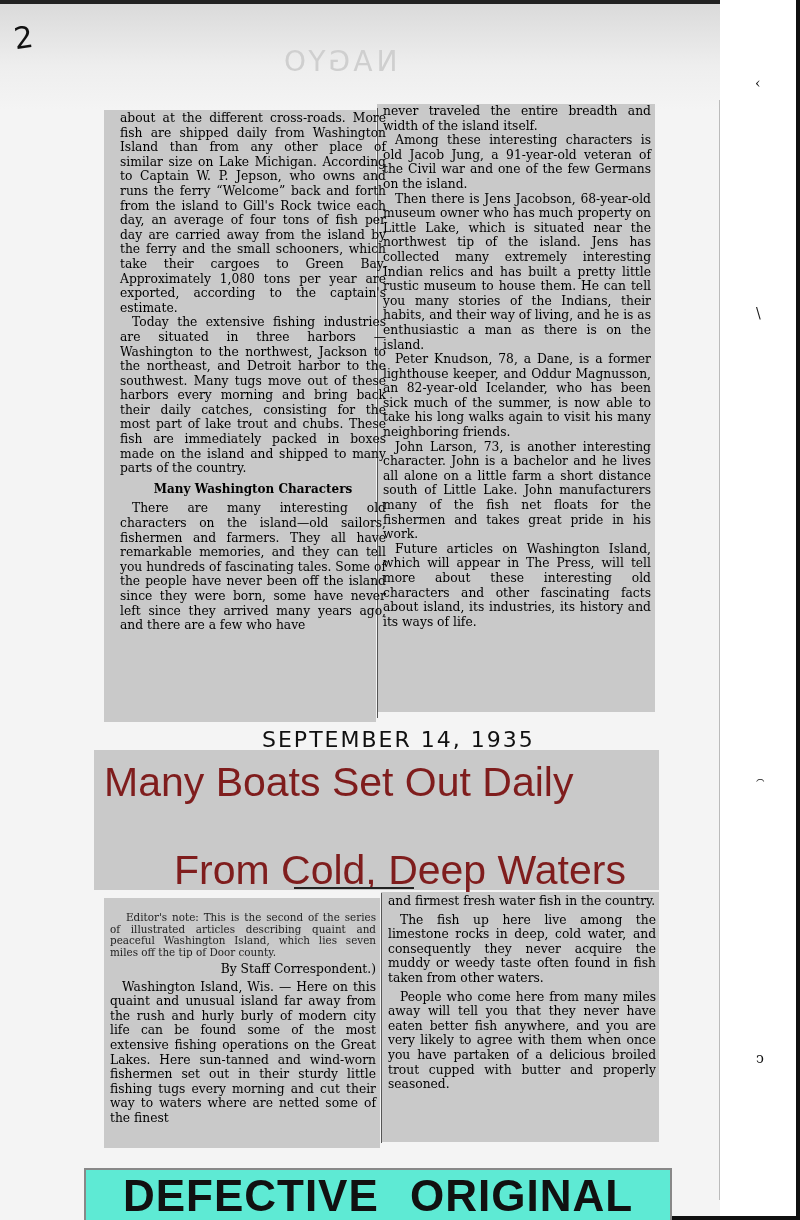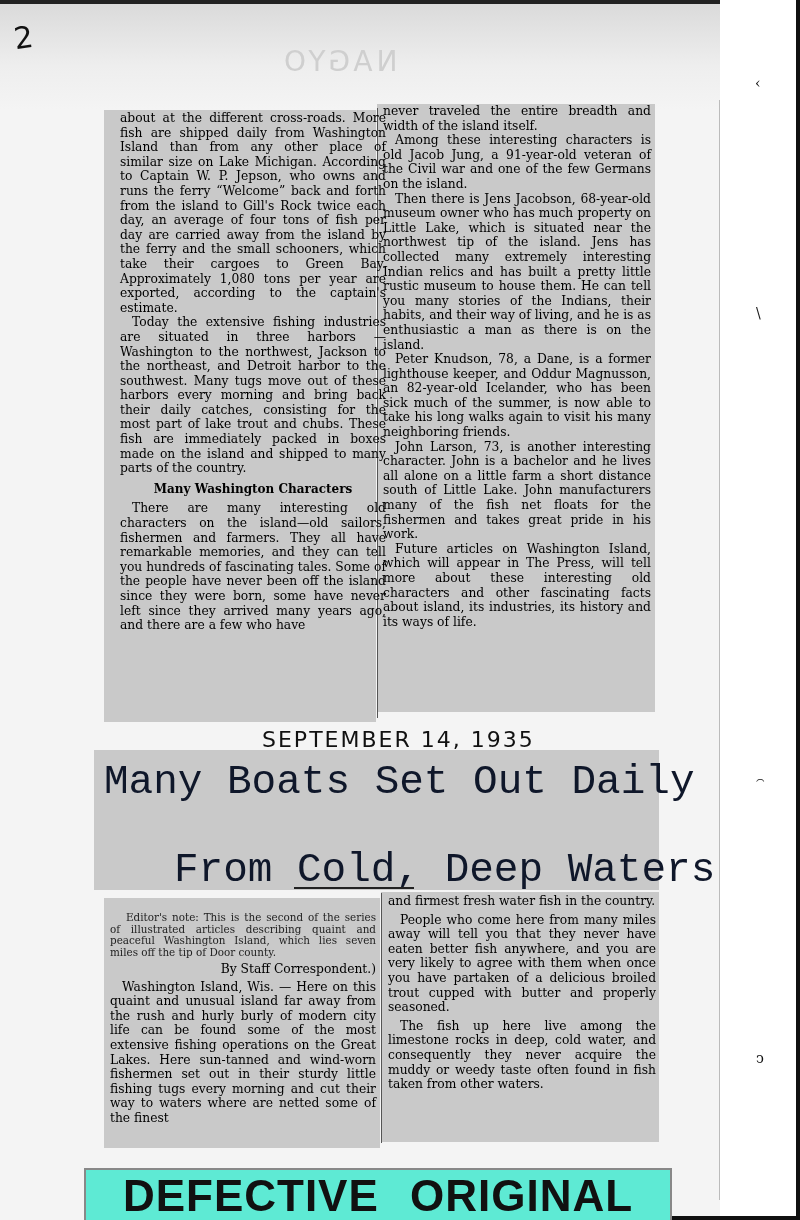--- a/index.html
+++ b/index.html
@@ -62,22 +62,22 @@
   .date-stamp {
     position: absolute; left: 262px; top: 727px;
     font-family: "DejaVu Sans", sans-serif; font-size: 22px; letter-spacing: 2px;
     color: #111;
   }
   .headline {
     position: absolute; left: 94px; top: 750px; width: 565px; height: 140px;
     background: #c9c9c9;
   }
   .headline .line {
-    position: absolute; font-family: Liberation Mono, monospace;
-    font-size: 41px; line-height: 44px; white-space: nowrap; color: #0f172a;
+    position: absolute; font-family: Liberation Sans, sans-serif;
+    font-size: 41px; line-height: 44px; white-space: nowrap; color: #7f1d1d;
   }
   .headline .rule {
     position: absolute; left: 200px; top: 137px; width: 120px; height: 2px; background: #222;
   }
   .editor-note {
     font-size: 10.4px; line-height: 11.5px; text-indent: 16px; color: #222;
   }
   .byline { text-align: right; margin: 4px 0 3px 0; font-size: 12.3px; }
 
   .defective {
@@ -140,17 +140,17 @@
 <div class="col-divider" style="left:381px;top:893px;height:250px;"></div>
 
 <div class="col" style="left:110px;top:912px;width:266px;">
   <p class="editor-note">Editor's note: This is the second of the series of illustrated articles describing quaint and peaceful Washington Island, which lies seven miles off the tip of Door county.</p>
   <div class="byline">By Staff Correspondent.)</div>
   <p class="indent">Washington Island, Wis. — Here on this quaint and unusual island far away from the rush and hurly burly of modern city life can be found some of the most extensive fishing operations on the Great Lakes. Here sun-tanned and wind-worn fishermen set out in their sturdy little fishing tugs every morning and cut their way to waters where are netted some of the finest</p>
 </div>
 
 <div class="col" style="left:388px;top:894px;width:268px;">
   <p>and firmest fresh water fish in the country.</p>
+  <p class="indent" style="margin-top:4px;">The fish up here live among the limestone rocks in deep, cold water, and consequently they never acquire the muddy or weedy taste often found in fish taken from other waters.</p>
   <p class="indent" style="margin-top:4px;">People who come here from many miles away will tell you that they never have eaten better fish anywhere, and you are very likely to agree with them when once you have partaken of a delicious broiled trout cupped with butter and properly seasoned.</p>
-  <p class="indent" style="margin-top:4px;">The fish up here live among the limestone rocks in deep, cold water, and consequently they never acquire the muddy or weedy taste often found in fish taken from other waters.</p>
 </div>
 
 <div class="defective">DEFECTIVE ORIGINAL</div>
 
 </body></html>

